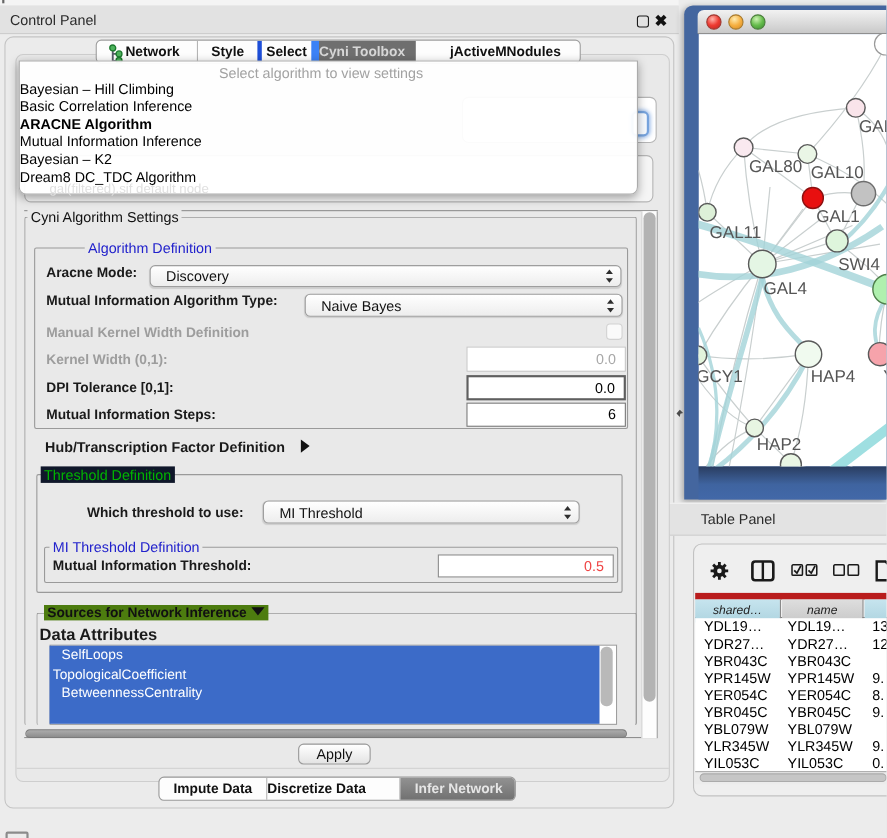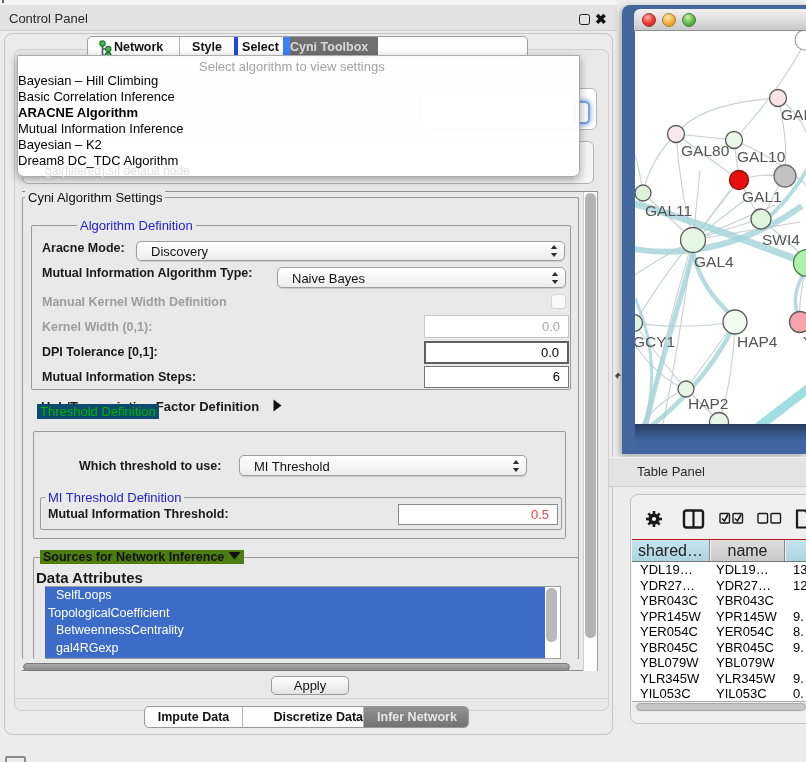--- a/index.html
+++ b/index.html
@@ -33,20 +33,21 @@
 
 <div class="abs" style="left:420px;top:88px;width:177px;height:42px;background:#fff;border:1px solid #b5b5b5;border-radius:6px;"></div>
 <div class="abs" style="left:574px;top:101px;width:16px;height:23px;background:#f6faff;border:2px solid #76a3dd;border-radius:5px;box-shadow:0 0 4px 1px rgba(100,150,220,0.75);"></div>
 <div class="abs" style="left:22px;top:141px;width:572px;height:43px;background:#f5f5f5;border:1px solid #b5b5b5;border-radius:6px;"></div>
 
 <div id="toptabs" class="abs" style="left:87px;top:36px;width:441px;height:22px;background:#fdfdfd;border:1px solid #9f9f9f;border-radius:5px;overflow:hidden;font-size:12.5px;font-weight:bold;color:#111;">
   <div class="abs" style="left:0;top:0;width:92px;height:22px;border-right:1px solid #b5b5b5;"></div>
   <div class="abs" style="left:92px;top:0;width:58px;height:22px;border-right:4px solid #1d4ed8;text-align:center;line-height:21px;">Style</div>
   <div class="abs" style="left:150px;top:0;width:52px;height:22px;border-right:7px solid #3b82f6;text-align:center;line-height:21px;">Select</div>
   <div class="abs" style="left:202px;top:0;width:88px;height:22px;background:#6f6f6f;text-align:left;line-height:21px;color:#d8d8d8;">Cyni Toolbox</div>
+  <div class="abs" style="left:302px;top:0;width:139px;height:22px;text-align:center;line-height:21px;">jActiveMNodules</div>
   <div class="abs" style="left:26px;top:0;line-height:21px;">Network</div>
   <svg class="abs" style="left:10px;top:3px;" width="15" height="17" viewBox="0 0 15 17">
     <g fill="none" stroke="#575c68" stroke-width="1.7">
       <path d="M4.5,4 V15.3 H9.5"></path>
       <path d="M4.5,9 H9.5"></path>
     </g>
     <circle cx="4.5" cy="3.6" r="2.7" fill="#4db35c" stroke="#1c7a2e" stroke-width="1.2"></circle>
     <circle cx="10.2" cy="9" r="2.7" fill="#4db35c" stroke="#1c7a2e" stroke-width="1.2"></circle>
     <circle cx="10.2" cy="15" r="2.7" fill="#4db35c" stroke="#1c7a2e" stroke-width="1.2"></circle>
   </svg>
@@ -92,21 +93,21 @@
 
 <div class="lbl abs" style="left:42px;top:370px;">Mutual Information Steps:</div>
 <div class="tfield" style="left:424px;top:366px;width:145px;height:22px;border:1px solid #777;color:#000;line-height:20px;">6</div>
 
 <div class="lbl abs" style="left:41px;top:399px;font-size:13px;">Hub/Transcription Factor Definition</div>
 <svg class="abs" style="left:272px;top:399px;" width="11" height="13" viewBox="0 0 11 13">
     <path d="M1.5 0.5 L9.5 6.5 L1.5 12.5 Z" fill="#111"></path>
   </svg>
 
 <div class="fieldset" style="left:33px;top:431px;width:533px;height:108px;"></div>
-<div class="ftitle" style="left:37px;top:404px;background:#0c4a6e;color:#00b400;">Threshold Definition</div>
+<div class="ftitle" style="left:37px;top:424px;background:#0f172a;color:#00b400;">Threshold Definition</div>
 
 <div class="lbl abs" style="left:79px;top:459px;">Which threshold to use:</div>
 <div class="combo" style="left:239px;top:455px;width:288px;height:21px;">
   <span class="ctext">MI Threshold</span>
   <svg width="8" height="13" viewBox="0 0 8 13">
       <path d="M4 0.5 L7.2 4.6 L0.8 4.6 Z" fill="#2e2e2e"></path>
       <path d="M4 12.5 L7.2 8.4 L0.8 8.4 Z" fill="#2e2e2e"></path>
     </svg>
 </div>
 
@@ -121,31 +122,30 @@
       <path d="M0.5 1 L12.5 1 L6.5 8.5 Z" fill="#111"></path>
     </svg></div>
 
 <div class="lbl abs" style="left:36px;top:569px;font-size:15px;">Data Attributes</div>
 
 <div class="abs" style="left:45px;top:586px;width:516px;height:73px;background:#ffffff;border:1px solid #9e9e9e;"></div>
 <div class="abs" style="left:45px;top:587px;width:500px;height:71px;background:#3c6bc8;color:#fff;font-size:12.5px;">
   <div style="height:17.5px;line-height:17.5px;padding-left:11px;">SelfLoops</div>
   <div style="height:17.5px;line-height:17.5px;padding-left:3px;">TopologicalCoefficient</div>
   <div style="height:17.5px;line-height:17.5px;padding-left:11px;">BetweennessCentrality</div>
-  <div style="height:17.5px;line-height:17.5px;padding-left:11px;">gal4RGexp</div>
 </div>
 <div class="abs" style="left:546px;top:588px;width:11px;height:54px;background:#b9b9b9;border-radius:5px;"></div>
 
 <div class="abs" style="left:23px;top:663px;width:547px;height:8px;background:linear-gradient(#ababab,#8d8d8d);border:1px solid #7b7b7b;border-radius:4px;"></div>
 
-<div class="abs" style="left:271px;top:676px;width:78px;height:19px;background:linear-gradient(#ffffff,#e3e3e3);border:1px solid #9a9a9a;border-radius:5px;text-align:center;line-height:17px;font-size:13px;color:#111;">Apply</div>
+<div class="abs" style="left:271px;top:676px;width:66px;height:19px;background:linear-gradient(#ffffff,#e3e3e3);border:1px solid #9a9a9a;border-radius:5px;text-align:center;line-height:17px;font-size:13px;color:#111;">Apply</div>
 
 <div class="abs" style="left:144px;top:706px;width:325px;height:22px;background:#fdfdfd;border:1px solid #989898;border-radius:5px;overflow:hidden;font-size:12.5px;font-weight:bold;color:#111;">
   <div class="abs" style="left:0;top:0;width:98px;height:22px;border-right:1px solid #b5b5b5;text-align:center;line-height:21px;">Impute Data</div>
-  <div class="abs" style="left:98px;top:0;width:121px;height:22px;border-right:1px solid #b5b5b5;text-align:right;line-height:21px;">Discretize Data</div>
+  <div class="abs" style="left:98px;top:0;width:121px;height:22px;border-right:1px solid #b5b5b5;text-align:left;line-height:21px;">Discretize Data</div>
   <div class="abs" style="left:219px;top:0;width:106px;height:22px;background:linear-gradient(#929292,#6e6e6e);text-align:center;line-height:21px;color:#e6e6e6;">Infer Network</div>
 </div>
 
 <div class="abs" style="left:17px;top:55px;width:563px;height:122px;background:rgba(255,255,255,0.94);border:1px solid #ababab;border-radius:0 0 7px 7px;box-shadow:0 3px 9px rgba(0,0,0,0.35);"></div>
 <div class="abs" style="left:45px;top:164px;font-size:12px;color:#e0e0e0;">gal(filtered).sif default node</div>
 <div class="abs" style="left:199px;top:59px;font-size:13px;color:#a2a2a2;">Select algorithm to view settings</div>
 <div class="abs" style="left:18px;top:73px;font-size:13px;color:#000;line-height:16px;">
   Bayesian – Hill Climbing<br>
   Basic Correlation Inference<br>
   <span class="b">ARACNE Algorithm</span><br>
@@ -291,21 +291,21 @@
   </g>
 
   <g fill="none" stroke="#1a1a1a" stroke-width="1.4">
     <rect x="113" y="4.5" width="9.5" height="9.5" rx="1"></rect>
     <rect x="126" y="4.5" width="9.5" height="9.5" rx="1"></rect>
   </g>
 
   <path d="M152 1.5 L160 1.5 L165 6.5 L165 18.5 L152 18.5 Z" fill="none" stroke="#1a1a1a" stroke-width="2.2"></path>
 </svg>
 
-<div class="abs" style="left:632px;top:539px;width:174px;height:23px;border-top:1px solid #b91c1c;border-bottom:1px solid #767676;font-size:16px;color:#222;">
+<div class="abs" style="left:632px;top:539px;width:174px;height:23px;border-top:6px solid #b91c1c;border-bottom:1px solid #767676;font-size:11px;color:#222;font-style:italic;">
   <div class="abs" style="left:0;top:0;width:78px;height:21px;background:linear-gradient(#c6e4ee,#aed4e0);border-right:1px solid #8a8a8a;text-align:center;line-height:21px;">shared…</div>
   <div class="abs" style="left:79px;top:0;width:74px;height:21px;background:linear-gradient(#dedede,#c8c8c8);border-right:1px solid #8a8a8a;text-align:center;line-height:21px;">name</div>
   <div class="abs" style="left:154px;top:0;width:20px;height:21px;background:linear-gradient(#c6e4ee,#aed4e0);"></div>
 </div>
 
 <div class="abs" style="left:632px;top:562px;width:174px;height:139px;background:#ffffff;overflow:hidden;font-size:13px;color:#000;">
   <div class="abs" style="left:8px;top:0;line-height:15.55px;">YDL19…<br>YDR27…<br>YBR043C<br>YPR145W<br>YER054C<br>YBR045C<br>YBL079W<br>YLR345W<br>YIL053C</div>
   <div class="abs" style="left:84px;top:0;line-height:15.55px;">YDL19…<br>YDR27…<br>YBR043C<br>YPR145W<br>YER054C<br>YBR045C<br>YBL079W<br>YLR345W<br>YIL053C</div>
   <div class="abs" style="left:161px;top:0;line-height:15.55px;">13<br>12<br>&nbsp;<br>9.<br>8.<br>9.<br>&nbsp;<br>9.<br>0.</div>
 </div>

